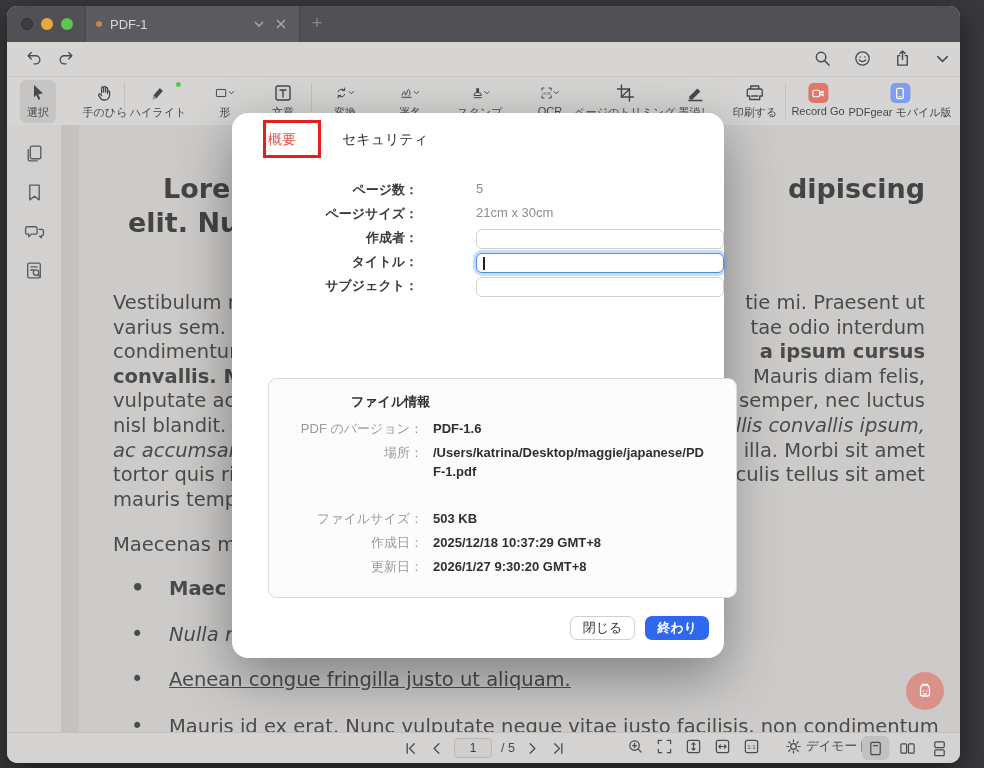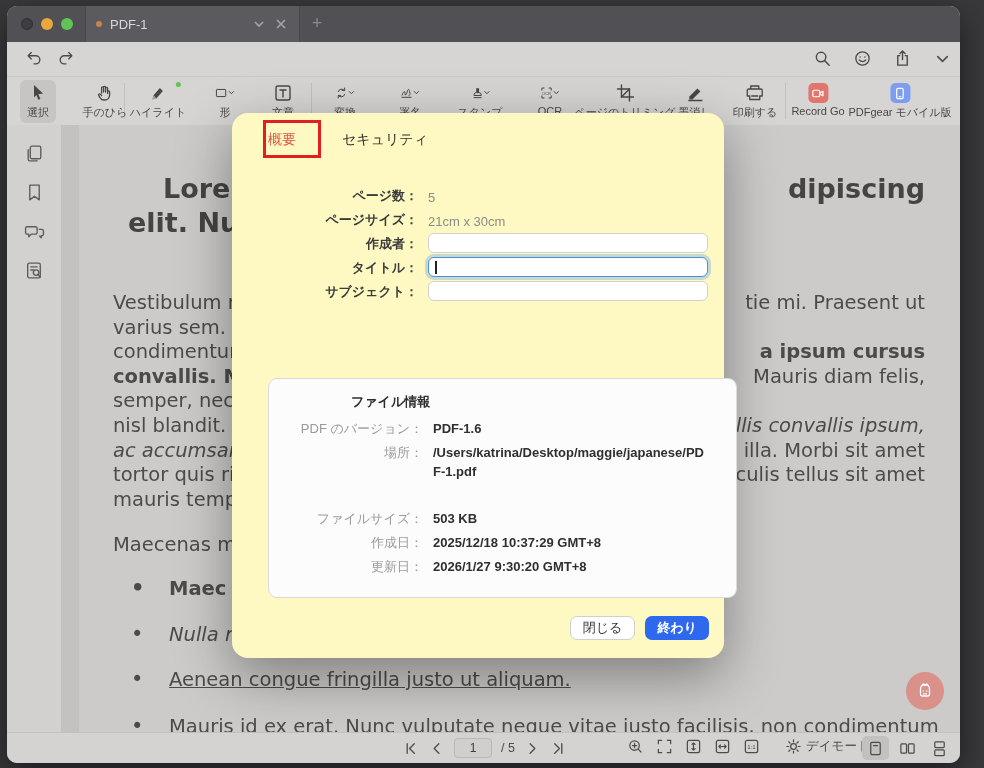--- a/index.html
+++ b/index.html
@@ -61,26 +61,26 @@
   .doc-body { position:absolute; left:34px; right:35px; top:166px; font-family:"DejaVu Sans",sans-serif;
               font-size:19.5px; line-height:24.6px; color:#4c4b4a; }
   .dline { display:flex; justify-content:space-between; white-space:pre; }
   .b { font-weight:bold; } .i { font-style:italic; } .u { text-decoration:underline; }
   .doc-para2 { position:absolute; left:34px; top:408px; font-family:"DejaVu Sans",sans-serif; font-size:19.5px; color:#4c4b4a; }
   .bullet { position:absolute; left:34px; right:20px; padding-left:56px; font-family:"DejaVu Sans",sans-serif;
             font-size:19.5px; line-height:25px; color:#4c4b4a; white-space:nowrap; overflow:hidden; }
   .bullet::before { content:"•"; position:absolute; left:18px; font-size:21px; }
 
   
-  .dialog { position:absolute; left:225px; top:107px; width:492px; height:545px; background:#fef9c3;
+  .dialog { position:absolute; left:225px; top:107px; width:492px; height:545px; background:#ffffff;
             border-radius:16px; box-shadow:0 18px 55px rgba(0,0,0,.38); font-size:13px; }
   .dtabs { position:absolute; left:36px; top:18px; display:flex; gap:46px; font-size:14px; }
   .dtab { color:#2c2c2c; } .dtab.active { color:#e05549; }
   .dform { position:absolute; left:0; top:68px; right:0; }
-  .drow { display:flex; align-items:flex-end; height:24px; }
+  .drow { display:flex; align-items:flex-start; height:24px;gap:48px; }
   .dlabel { width:196px; text-align:right; color:#3b3b3b; font-weight:bold; padding-right:10px; flex:none; }
   .dvalue { color:#8c8c8c; white-space:nowrap; overflow:hidden; }
   .dinput { width:280px; height:20px; border:1px solid #d2d1d0; border-radius:6px; background:#fff; position:relative; }
   .dinput.focused { border:1.5px solid #4a90e2; box-shadow:0 0 0 3px rgba(74,144,226,.30); }
   .caret { position:absolute; left:6px; top:3px; width:1.5px; height:13px; background:#222; }
   .finfo { position:absolute; left:36px; top:265px; width:469px; height:220px; border:1px solid #dcdbda; border-radius:9px; background:#fcfcfc; }
   .finfo-title { position:absolute; left:82px; top:14px; font-weight:bold; color:#2f2f2f; }
   .frows { position:absolute; left:0; top:40px; right:12px; }
   .frow { display:flex; margin-bottom:5px; }
   .flabel { width:164px; text-align:right; color:#9b9a9a; padding-right:10px; flex:none; line-height:19px; }
@@ -311,24 +311,24 @@
     <div class="page">
       <div class="doc-heading">
         <div class="dh1">
               <span class="l">Lorem</span>
               <span>dipiscing</span>
             </div>
         <div class="dh2">elit. Nun</div>
       </div>
       <div class="doc-body">
         <div class="dline"><span>Vestibulum n</span><span>tie mi. Praesent ut</span></div>
-        <div class="dline"><span>varius sem. </span></div>
+        <div class="dline"><span>varius sem. </span><span>tae odio interdum</span></div>
         <div class="dline"><span>condimentum</span><span class="b">a ipsum cursus</span></div>
         <div class="dline"><span class="b">convallis. M</span><span>Mauris diam felis,</span></div>
-        <div class="dline"><span>semper, nec luctus</span></div>
+        <div class="dline"><span>vulputate ac </span><span>semper, nec luctus</span></div>
         <div class="dline"><span>nisl blandit. I</span><span class="i">llis convallis ipsum,</span></div>
         <div class="dline"><span class="i">ac accumsan</span><span>illa. Morbi sit amet</span></div>
         <div class="dline"><span>tortor quis ris</span><span>culis tellus sit amet</span></div>
         <div class="dline"><span>mauris tempu</span><span></span></div>
       </div>
       <div class="doc-para2">Maecenas ma</div>
       <div class="bullet b" style="top:451px">Maec</div>
       <div class="bullet i" style="top:497px">Nulla r</div>
       <div class="bullet u" style="top:542px">Aenean congue fringilla justo ut aliquam. </div>
       <div class="bullet" style="top:589px">Mauris id ex erat. Nunc vulputate neque vitae justo facilisis, non condimentum ante</div>

